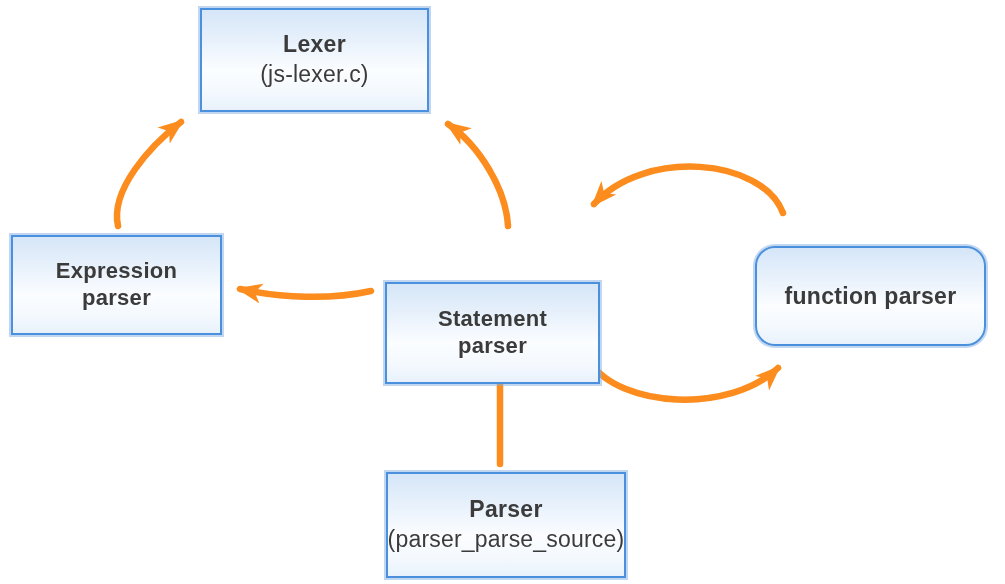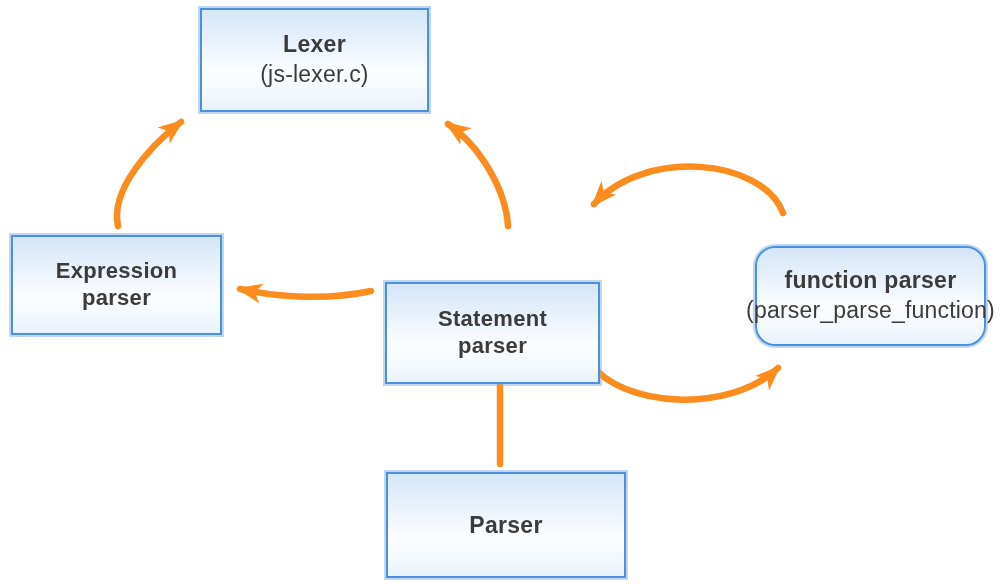--- a/index.html
+++ b/index.html
@@ -103,20 +103,20 @@
 parser</div>
   </div>
 
   <div class="node" id="node-statement">
     <div class="node-title small">Statement
 parser</div>
   </div>
 
   <div class="node" id="node-function">
     <div class="node-title">function parser</div>
-    <div class="node-sub">(parser_parse_function)</div>
   </div>
 
   <div class="node" id="node-parser">
     <div class="node-title">Parser</div>
+    <div class="node-sub">(parser_parse_source)</div>
   </div>
 
 </div>
 
 </body></html>

